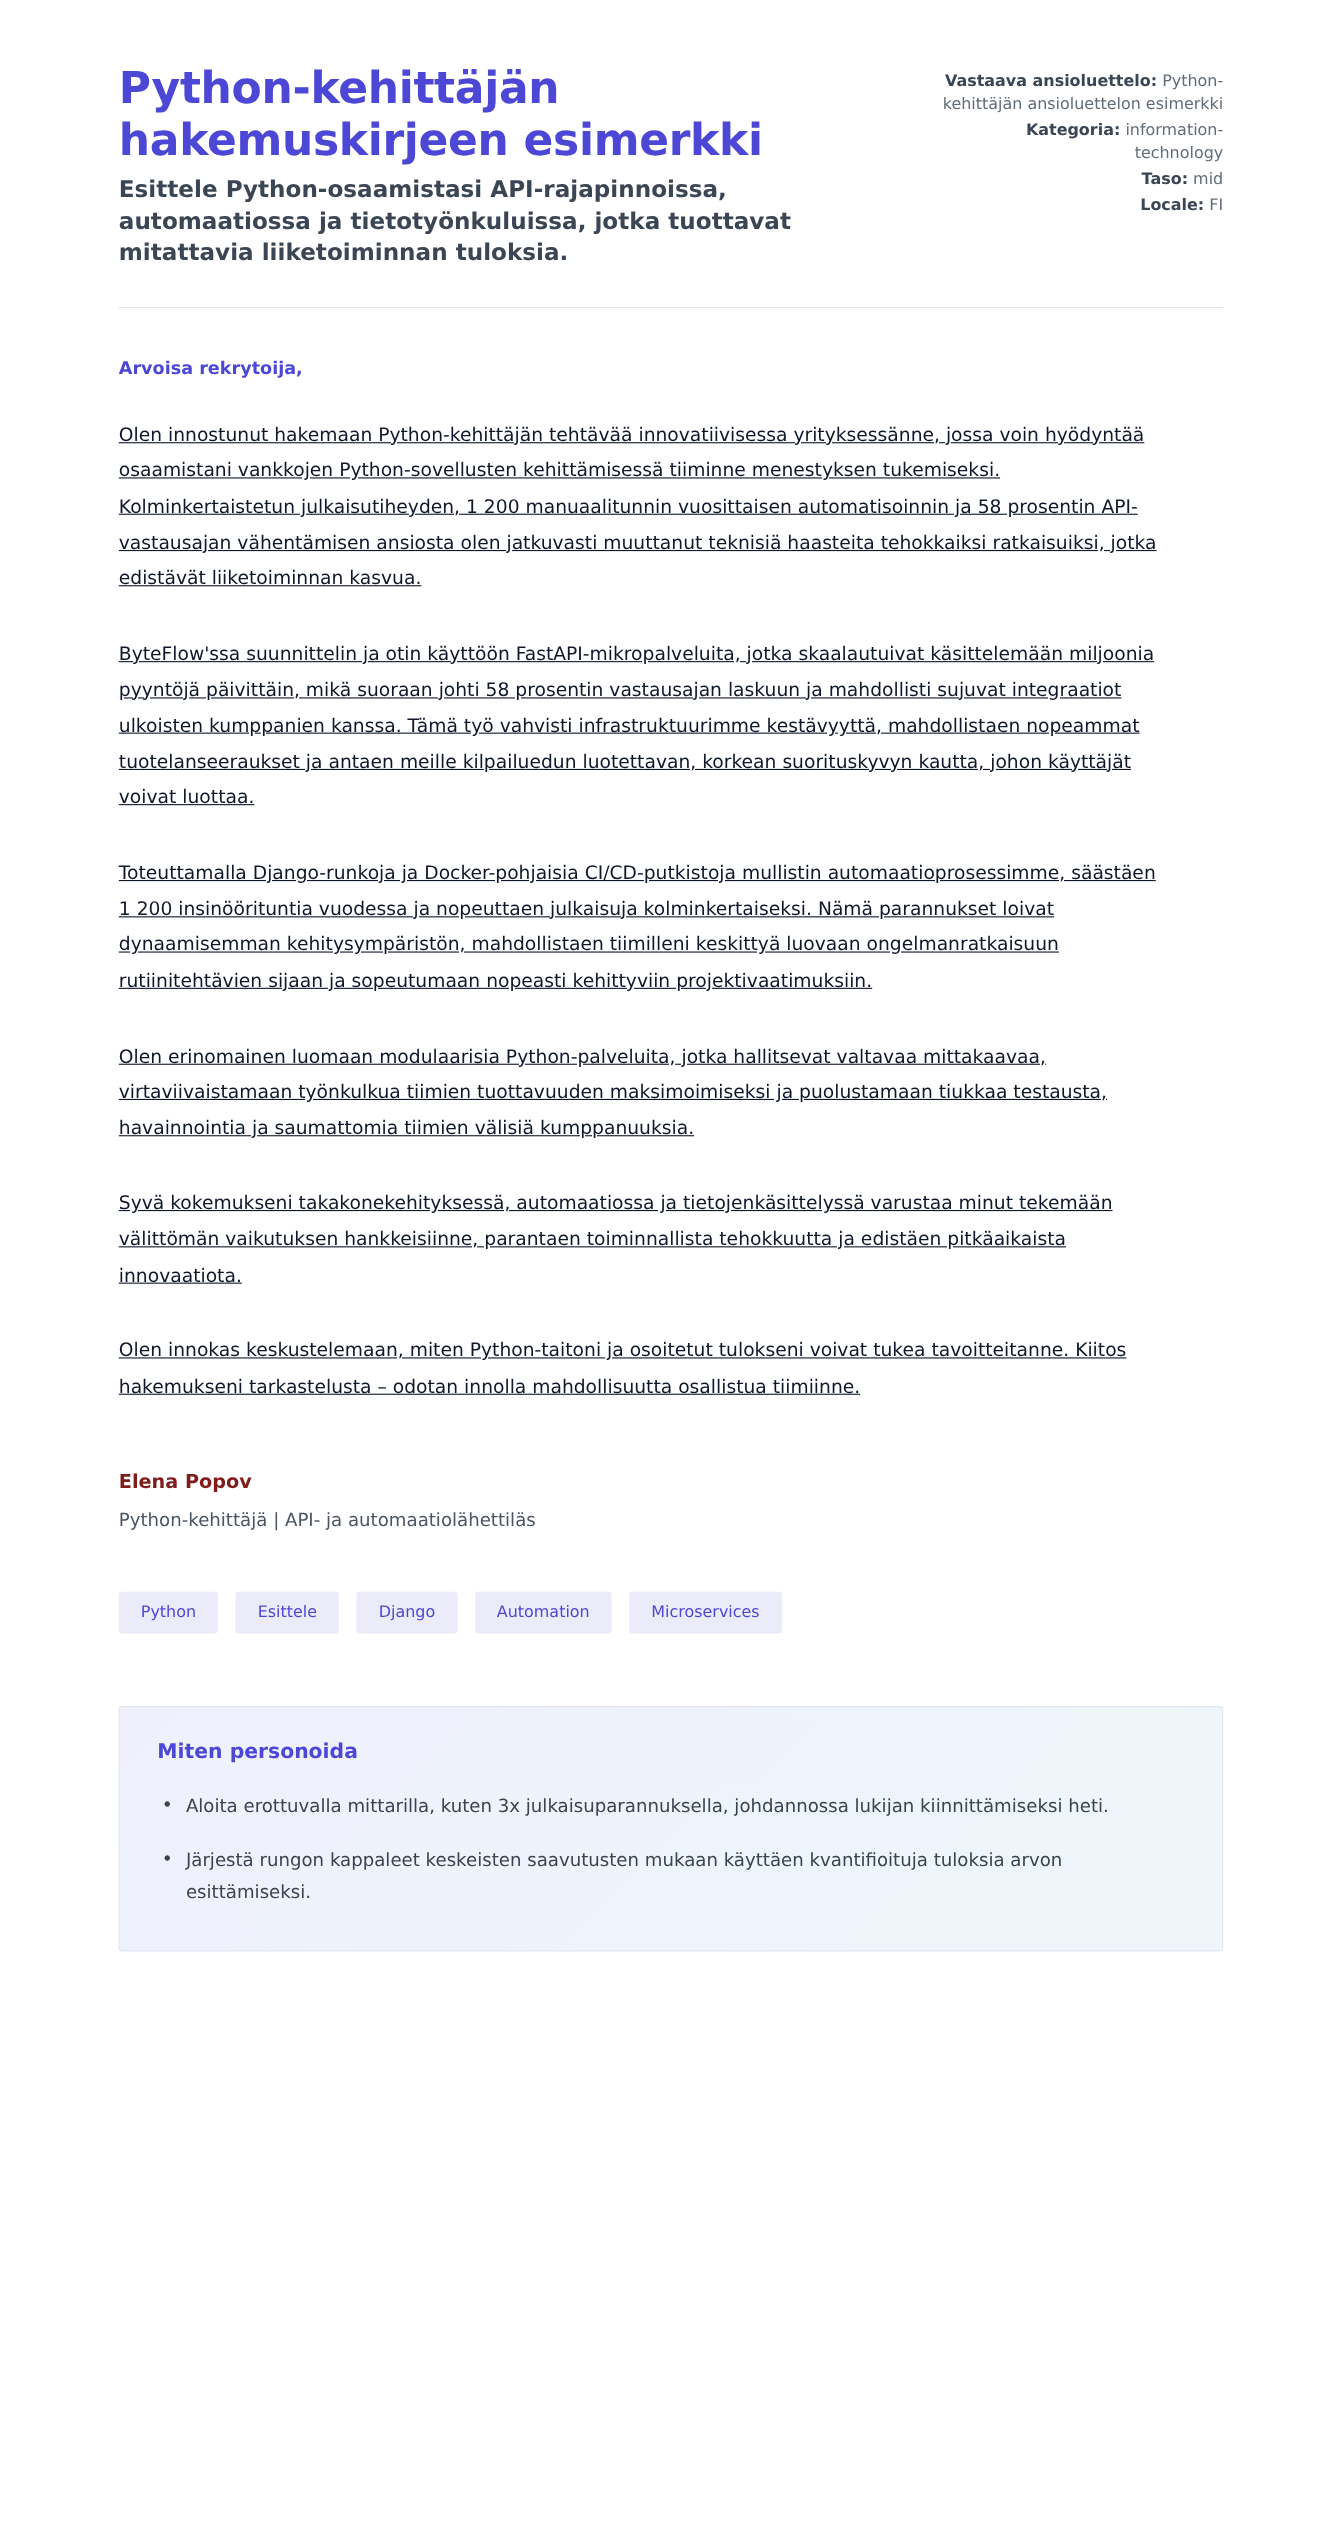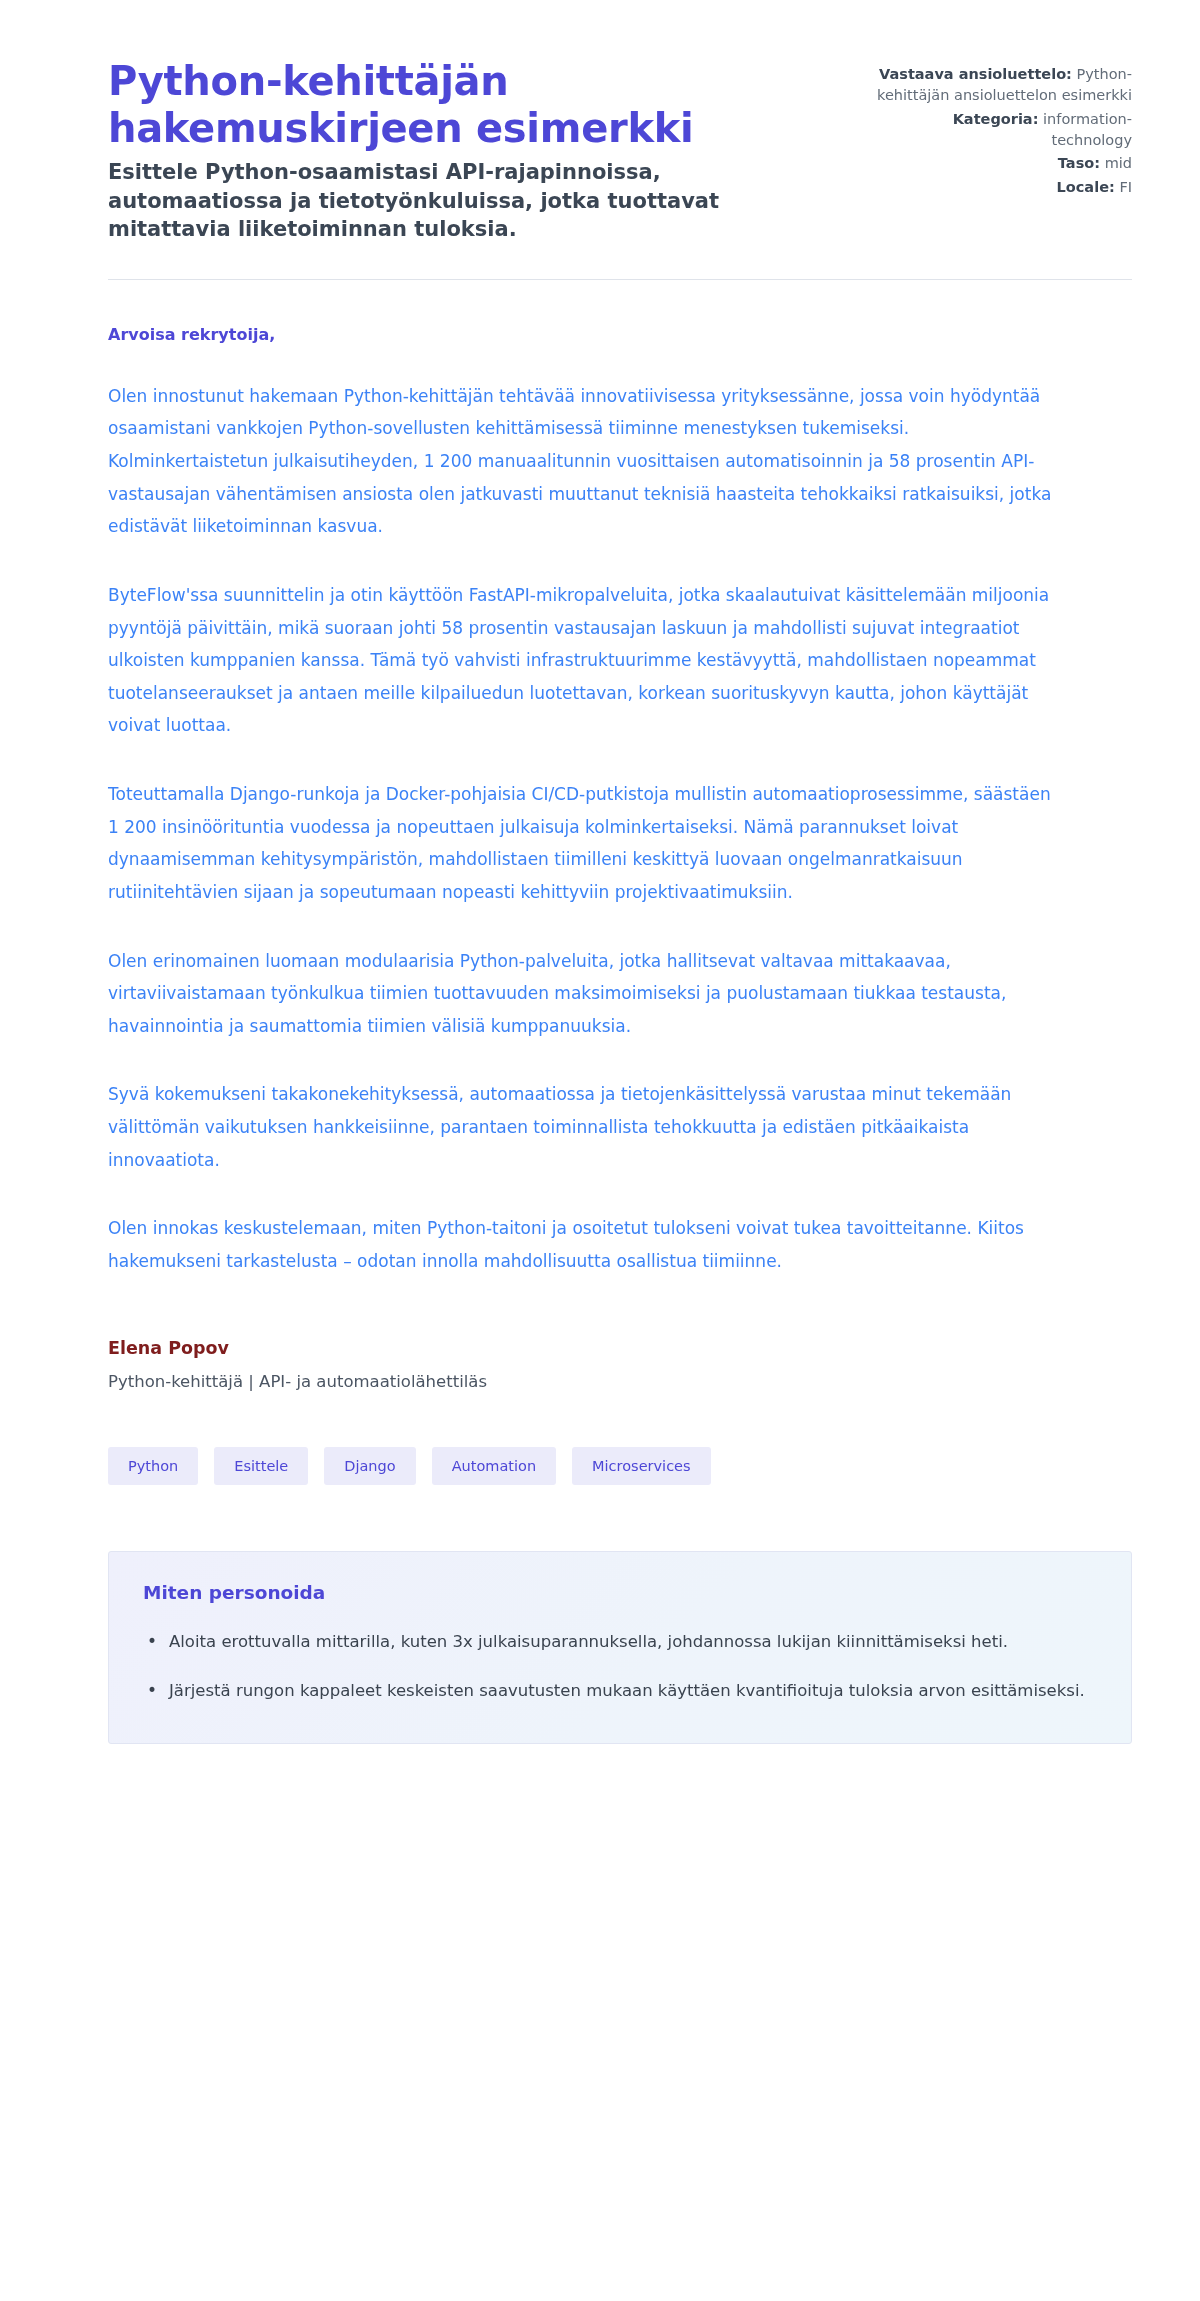--- a/index.html
+++ b/index.html
@@ -11,21 +11,21 @@
   }
   body {
     width: 1200px;
     min-height: 2301px;
     font-family: "DejaVu Sans", "Liberation Sans", sans-serif;
     color: #2b3440;
     -webkit-font-smoothing: antialiased;
   }
   .page {
     width: 1200px;
-    padding: 58px 68px 40px 108px;
+    padding: 58px 88px 40px 108px;
   }
 
   
   .header {
     display: flex;
     align-items: flex-start;
     justify-content: space-between;
     gap: 40px;
   }
   .header-left {
@@ -76,23 +76,24 @@
   }
   .salutation {
     font-size: 16px;
     font-weight: 700;
     color: #4d47d6;
     margin: 0 0 36px 0;
   }
   .para {
     font-size: 17px;
     line-height: 1.92;
-    color: #3b82f6;
+    color: #0f172a;
     margin: 0 0 36px 0;
     max-width: 950px;
+    text-decoration: underline;
   }
 
   
   .signature {
     margin-top: 60px;
   }
   .sign-name {
     font-size: 17.5px;
     font-weight: 700;
     color: #7f1d1d;

